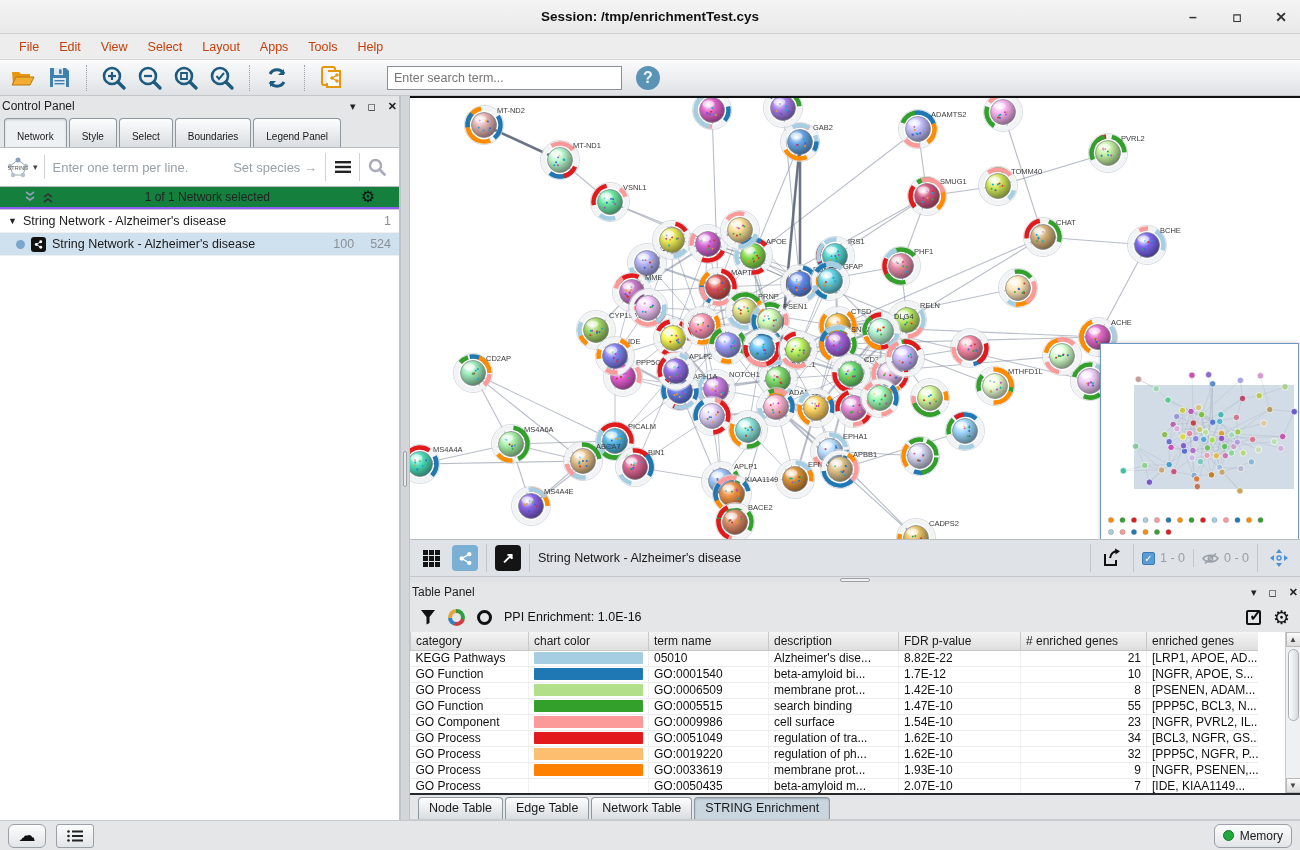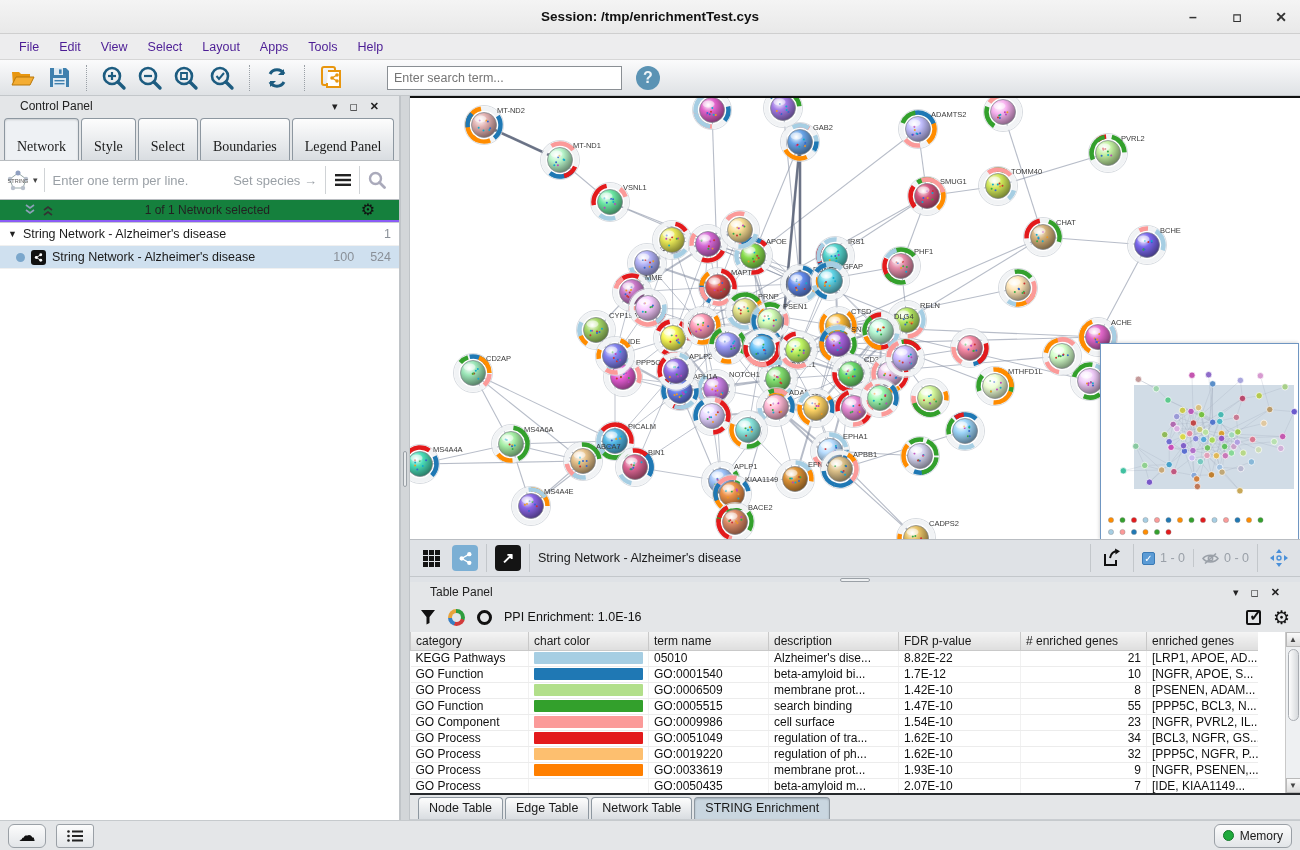--- a/index.html
+++ b/index.html
@@ -8,42 +8,42 @@
   .window { width:1300px; height:850px; display:flex; flex-direction:column; background:#e9ebed; }
 
   
   .titlebar { height:34px; background:linear-gradient(#f4f4f4,#e9e9e9); display:flex; align-items:center; position:relative; border-bottom:1px solid #cfcfcf; }
   .titlebar .title { position:absolute; left:0; right:0; text-align:center; font-weight:bold; font-size:13.5px; color:#111; }
   .win-controls { position:absolute; right:10px; top:0; height:34px; display:flex; align-items:center; gap:26px; }
   .win-btn { width:18px; text-align:center; font-size:14px; color:#333; cursor:default; font-weight:bold; }
 
   
   .menubar { height:26px; background:#ededee; display:flex; align-items:center; padding-left:10px; gap:2px; border-bottom:1px solid #d6d6d6; }
-  .menu-item { padding:3px 9px; font-size:12.5px; color:#4c1d95; }
+  .menu-item { padding:3px 9px; font-size:12.5px; color:#c2410c; }
 
   
   .toolbar { height:36px; background:linear-gradient(#fbfbfc,#dfe2e5); border-bottom:1px solid #c3c7ca; display:flex; align-items:center; padding:0 8px; gap:6px; }
   .tb-sep { width:1px; height:26px; border-left:1px dotted #9aa0a6; margin:0 6px; }
   .tb-btn { width:30px; height:30px; display:flex; align-items:center; justify-content:center; border-radius:3px; }
   .search-box { width:235px; height:24px; border:1px solid #8a8f94; background:#fff; font-size:12.5px; padding:0 6px; color:#222; margin-left:34px; font-family:"Liberation Sans",sans-serif; }
   .help-btn { width:24px; height:24px; border-radius:50%; background:#5b93b4; color:#eef4f8; font-weight:bold; font-size:16px; display:flex; align-items:center; justify-content:center; margin-left:8px; }
 
   
   .main { flex:1; display:flex; min-height:0; }
   .left-panel { width:400px; background:#e4e6e8; display:flex; flex-direction:column; border-right:1px solid #c0c4c8; }
   .v-divider { width:10px; background:#d3d6d9; border-left:1px solid #c0c4c8; border-right:1px solid #c0c4c8; position:relative; }
   .v-divider .handle { position:absolute; top:355px; left:2px; width:4px; height:36px; border:1px solid #9aa0a6; border-radius:3px; background:#e8eaec; }
   .right-col { flex:1; display:flex; flex-direction:column; min-width:0; }
 
   
-  .panel-hdr { height:20px; display:flex; align-items:center; padding:0 20px; font-size:12px; color:#222;justify-content:center; }
+  .panel-hdr { height:20px; display:flex; align-items:center; padding:0 2px; font-size:12px; color:#222;justify-content:center; }
   .panel-hdr .sp { flex:1; }
   .panel-hdr .hico { margin-left:12px; font-size:11px; color:#222; }
   .cp-tabs { display:flex; padding:2px 4px 0 4px; gap:2px; }
-  .cp-tab { padding:20px 12px 5px; border:1px solid #8d97a0; border-bottom:none; border-radius:4px 4px 0 0; background:linear-gradient(#fdfdfd,#d9dde1); font-size:14px;font-family:Liberation Serif, serif; }
+  .cp-tab { padding:12px 12px 5px; border:1px solid #8d97a0; border-bottom:none; border-radius:4px 4px 0 0; background:linear-gradient(#fdfdfd,#d9dde1); font-size:10px; }
   .cp-tab.active { background:#eef1f4; box-shadow:inset 0 1px 2px rgba(0,0,0,.15); }
   .string-row { height:40px; background:#fff; border:1px solid #b8bcc0; border-left:none; border-right:none; display:flex; align-items:center; padding:0 6px; }
   .string-logo { display:flex; align-items:center; gap:3px; padding-right:6px; border-right:1px solid #d0d3d6; }
   .string-input { flex:1; display:flex; align-items:center; padding:0 8px; color:#9aa0a6; font-size:13px; }
   .string-input .hint { margin-left:auto; color:#9aa0a6; }
   .string-row .tool { width:34px; height:28px; display:flex; align-items:center; justify-content:center; border-left:1px solid #d0d3d6; }
   .sel-row { height:22px; background:#15803d; border-bottom:2px solid #8b5cf6; display:flex; align-items:center; padding:0 24px; }
   .sel-row .label { flex:1; text-align:center; font-size:12px; color:#222; }
   .tree { background:#fff; flex:1; border-top:1px solid #c8ccd0; overflow:hidden; }
   .tree-row { height:23px; display:flex; align-items:center; padding:0 8px; font-size:12.5px; gap:6px; border-bottom:1px solid #f0f0f0; }

